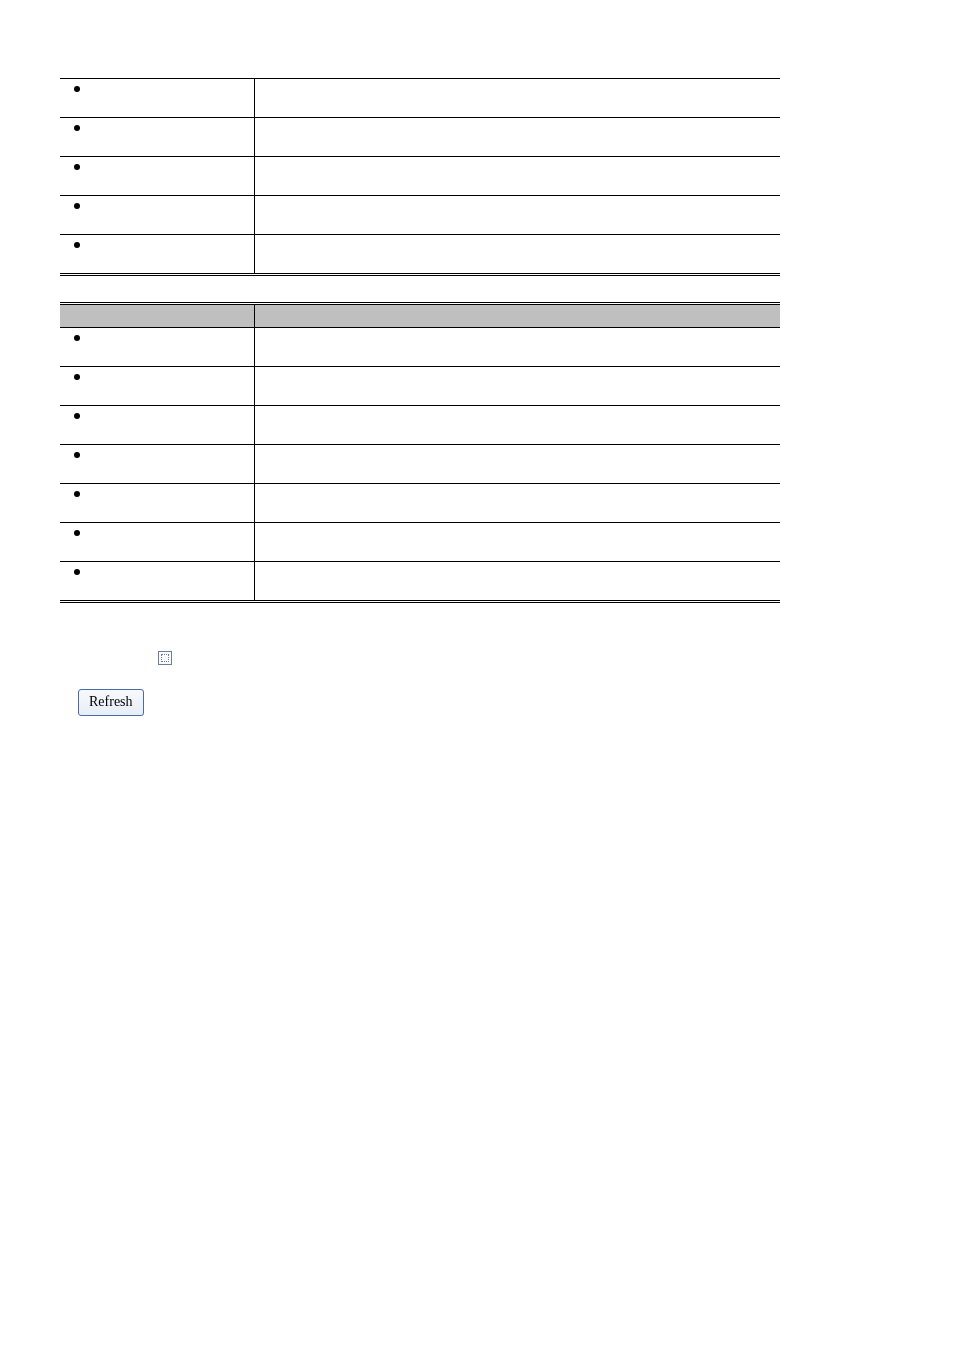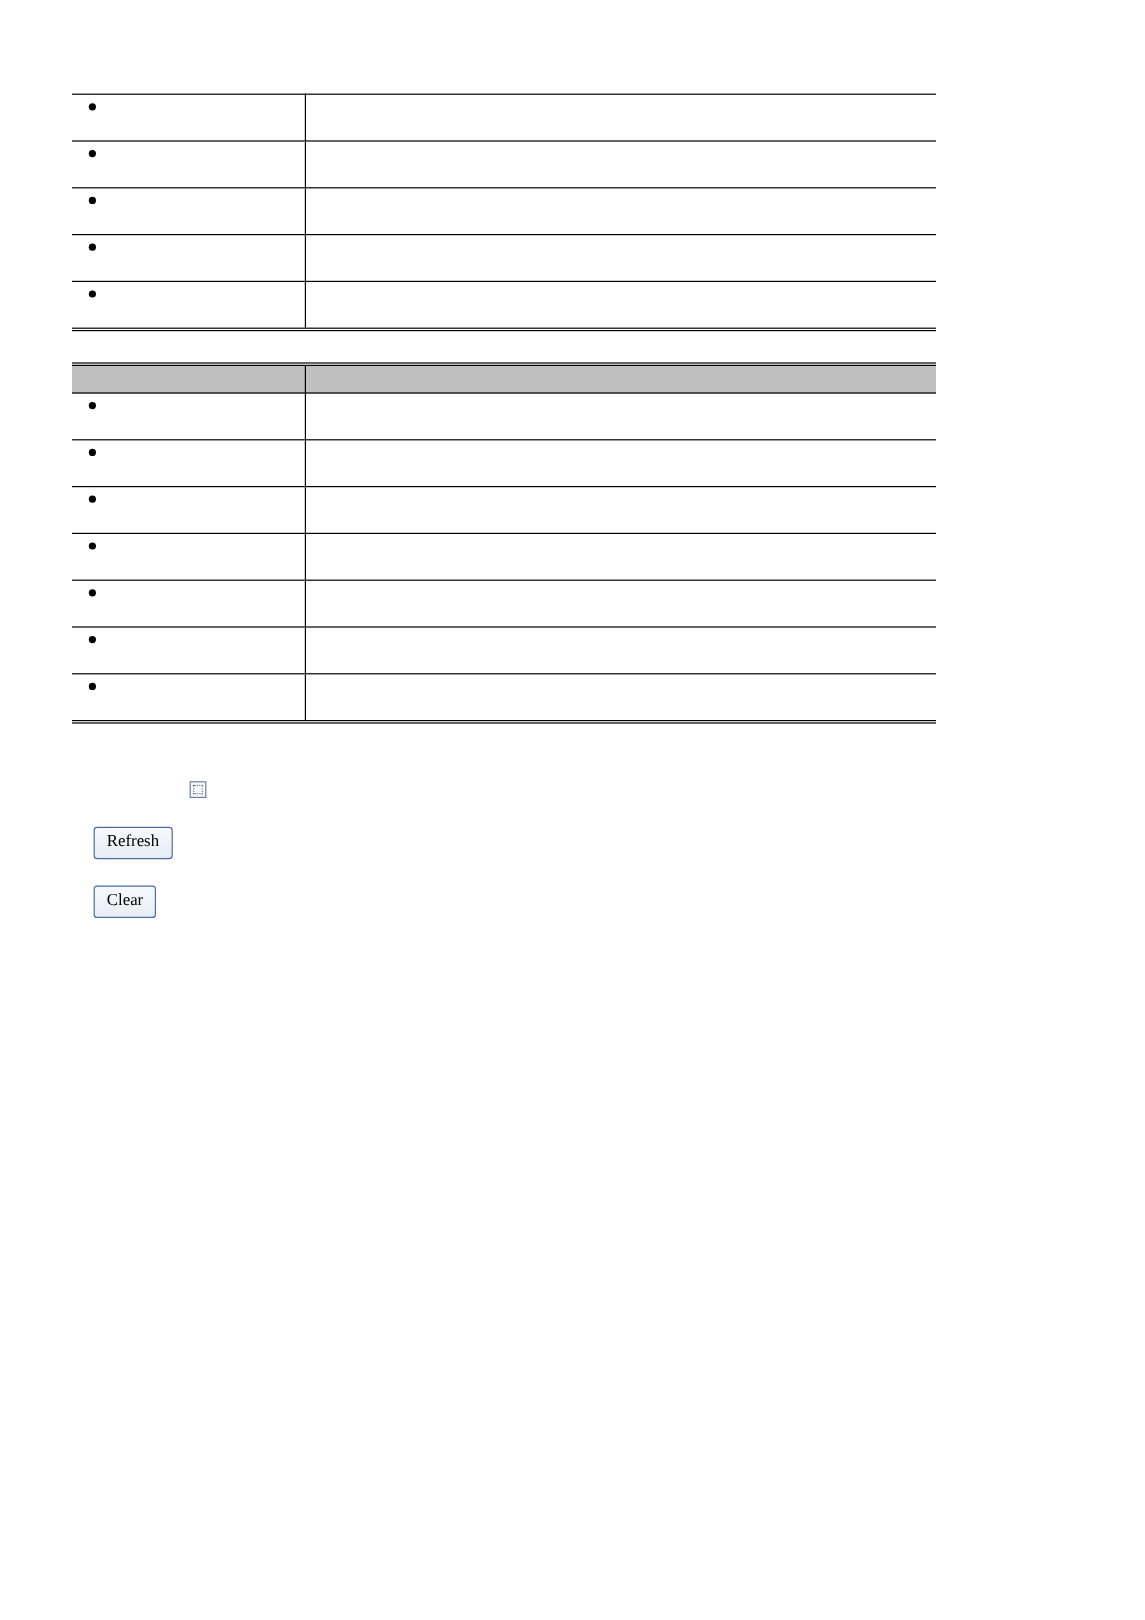--- a/index.html
+++ b/index.html
@@ -219,17 +219,14 @@
 
 <div class="checkbox-row">
   <span class="cbox"></span>
   <span></span>
 </div>
 
 <div class="btn-row">
   <span class="btn">Refresh</span>
 </div>
 
-<div class="btn-row">
-  <span class="btn">Clear</span>
+
 </div>
 
-</div>
-
 </body></html>

